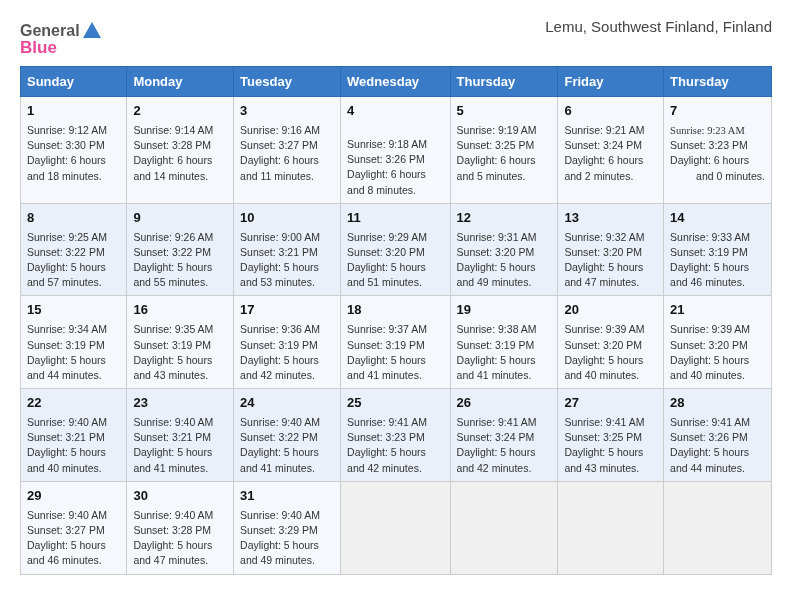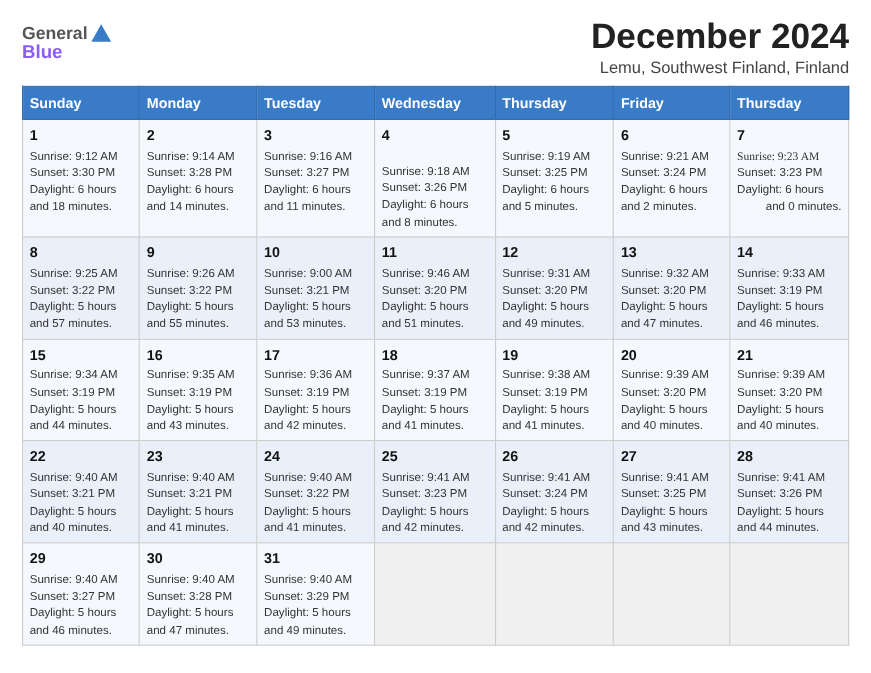--- a/index.html
+++ b/index.html
@@ -23,21 +23,21 @@
       margin-top: 4px;
     }
     .logo-text {
       display: flex;
       align-items: center;
       font-size: 18px;
       font-weight: bold;
       color: #333;
     }
     .logo-general { color: #555; font-weight: bold; font-size: 16px; }
-    .logo-blue { color: #8b5cf6; font-weight: bold; font-size: 16px; }
+    .logo-blue { color: #ec4899; font-weight: bold; font-size: 16px; }
     .title-block { text-align: right; }
     .main-title {
       font-size: 32px;
       font-weight: bold;
       color: #222;
       line-height: 1.1;
     }
     .subtitle {
       font-size: 15px;
       color: #444;
@@ -92,21 +92,20 @@
   <div class="logo">
     <div class="logo-text">
       <span class="logo-general">General</span>
       <svg width="22" height="22" viewBox="0 0 22 22" style="margin:0 1px;">
         <polygon points="11,2 20,18 2,18" fill="#3a7bc8"></polygon>
       </svg>
     </div>
     <span class="logo-blue" style="margin-top:-4px; font-size:17px;">Blue</span>
   </div>
   <div class="title-block">
-    <div class="main-title">December 2024</div>
     <div class="subtitle">Lemu, Southwest Finland, Finland</div>
   </div>
 </div>
 
 <table class="calendar">
   <thead>
     <tr>
     <th>Sunday</th>
         <th>Monday</th>
         <th>Tuesday</th>
@@ -185,21 +184,21 @@
         </td>
         <td>
           <span class="day-num">10</span>
           <span style="display: block;">Sunrise: 9:00 AM</span>
           <span style="display: block;">Sunset: 3:21 PM</span>
           <span style="display: block;">Daylight: 5 hours</span>
           <span style="display: block;">and 53 minutes.</span>
         </td>
         <td>
           <span class="day-num">11</span>
-          <span style="display: block;">Sunrise: 9:46 AM</span>
+          <span style="display: block;">Sunrise: 9:29 AM</span>
           <span style="display: block;">Sunset: 3:20 PM</span>
           <span style="display: block;">Daylight: 5 hours</span>
           <span style="display: block;">and 51 minutes.</span>
         </td>
         <td>
           <span class="day-num">12</span>
           <span style="display: block;">Sunrise: 9:31 AM</span>
           <span style="display: block;">Sunset: 3:20 PM</span>
           <span style="display: block;">Daylight: 5 hours</span>
           <span style="display: block;">and 49 minutes.</span>

